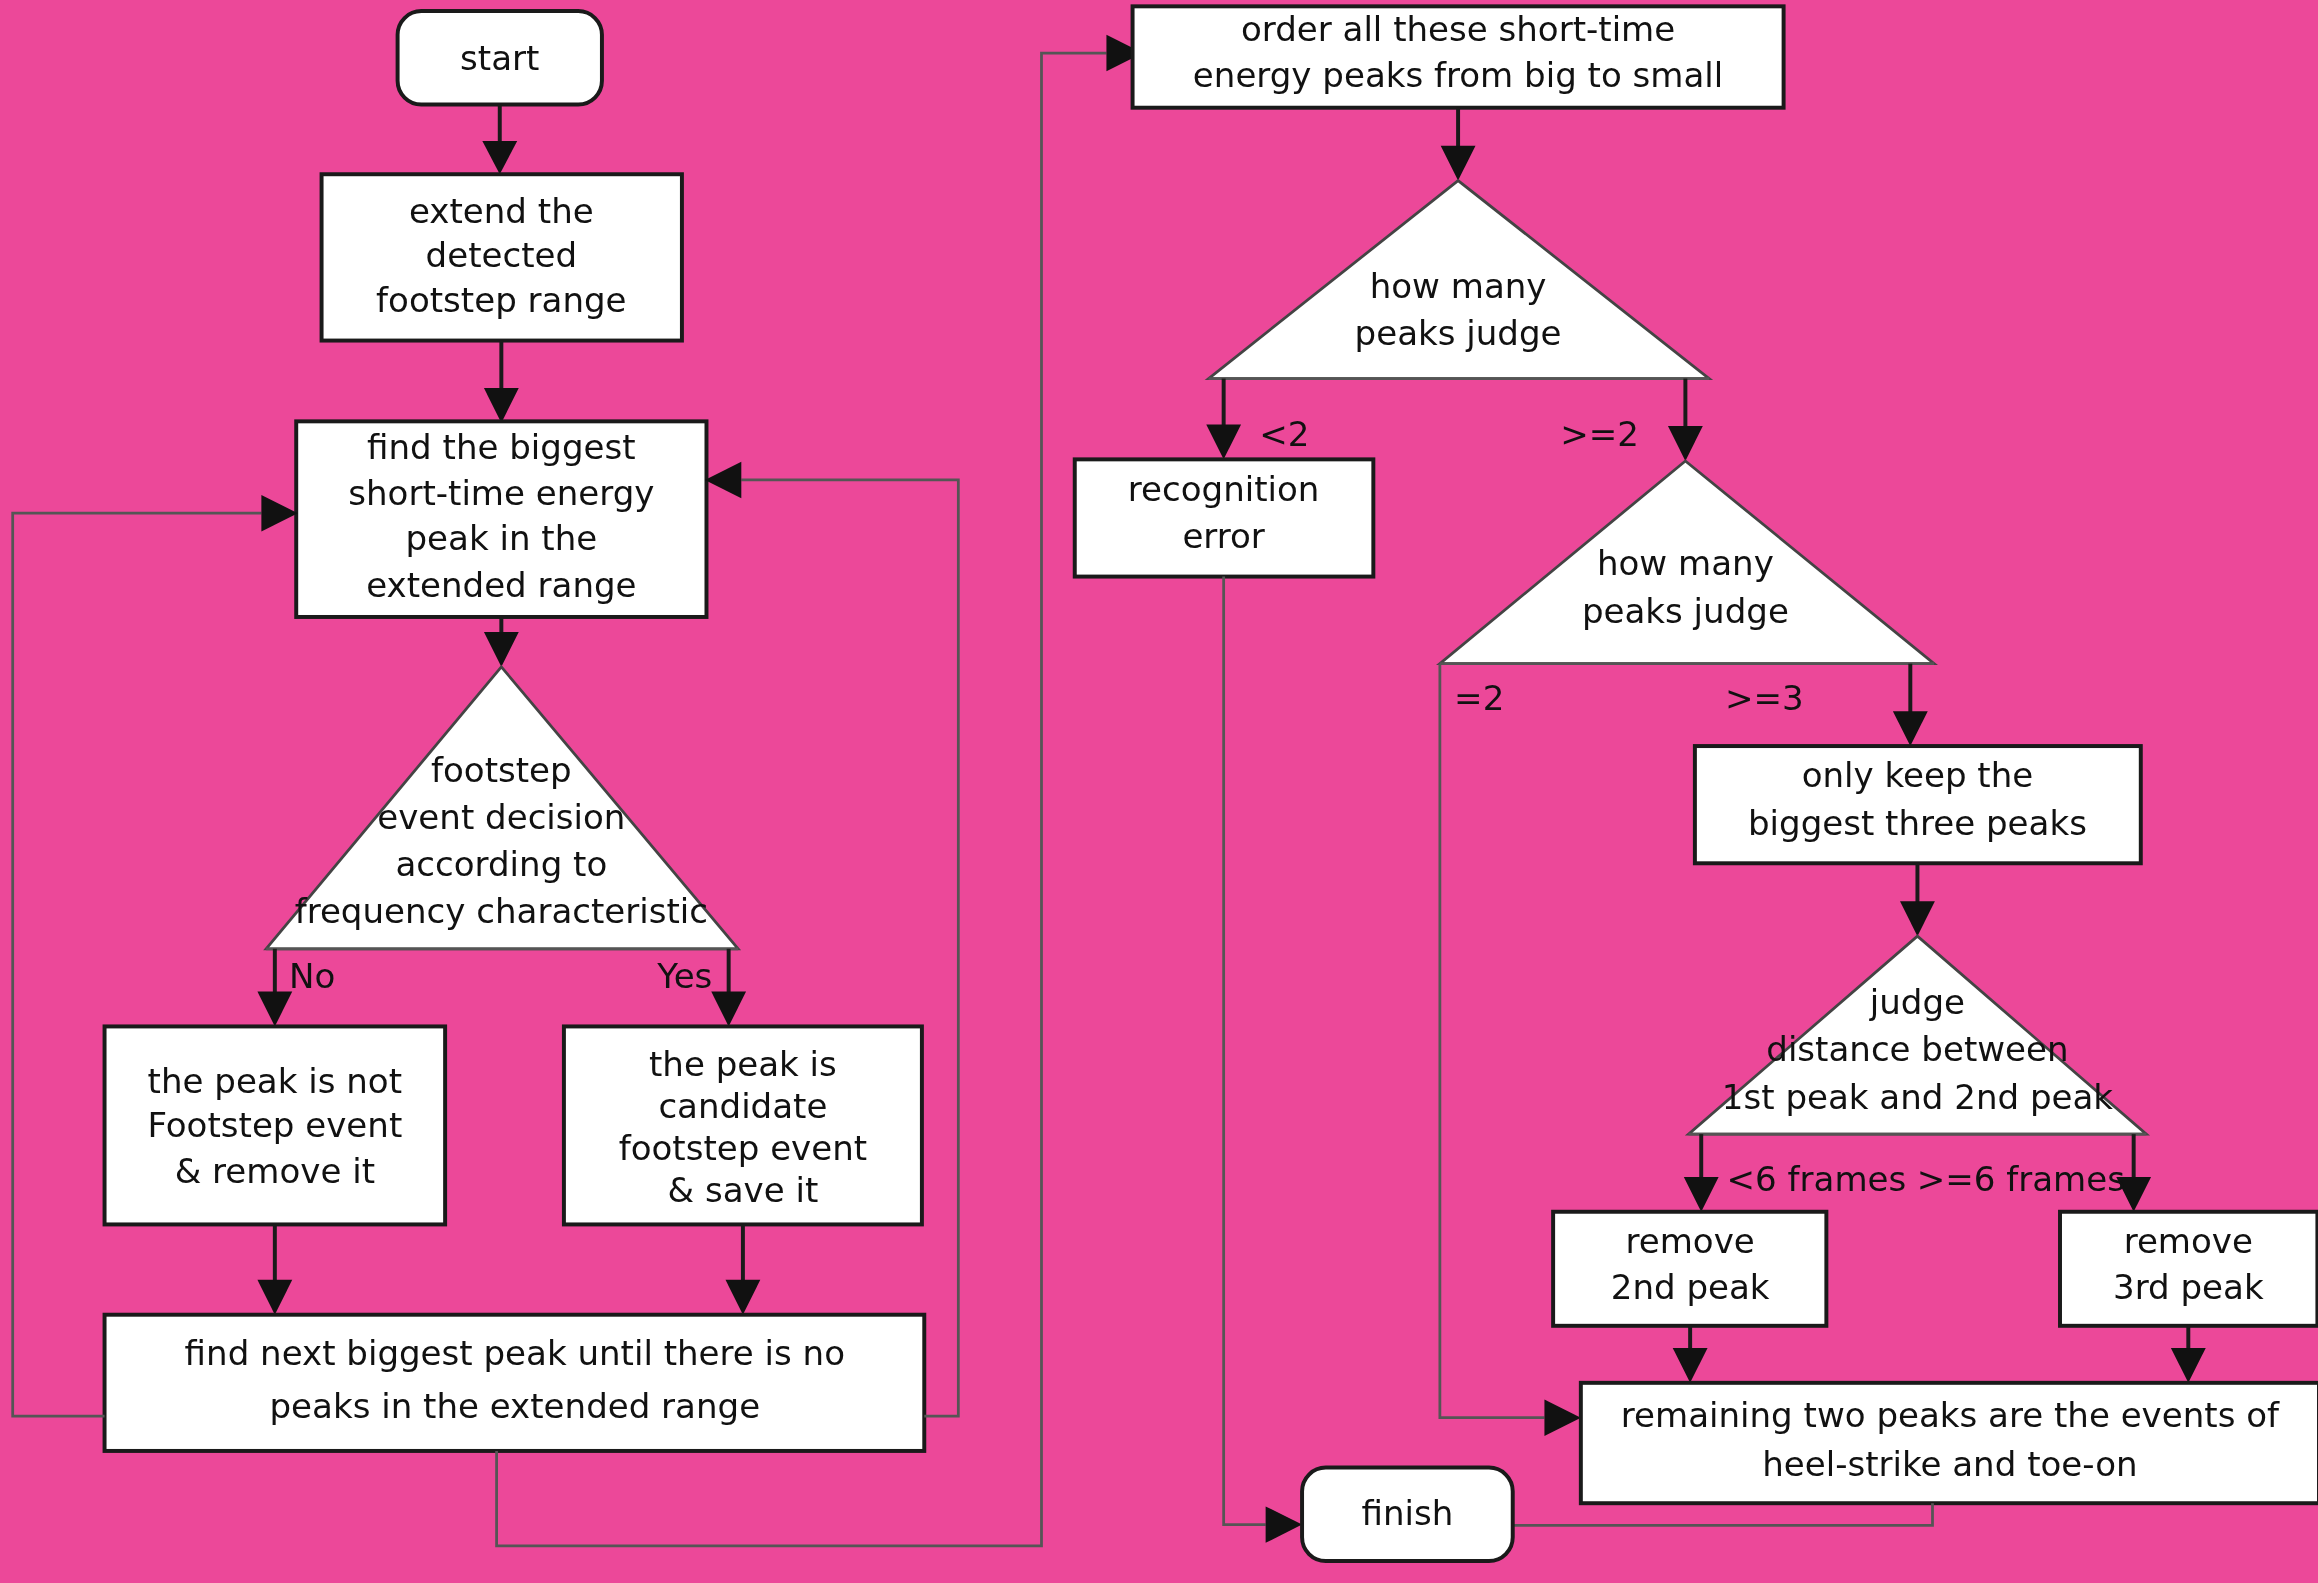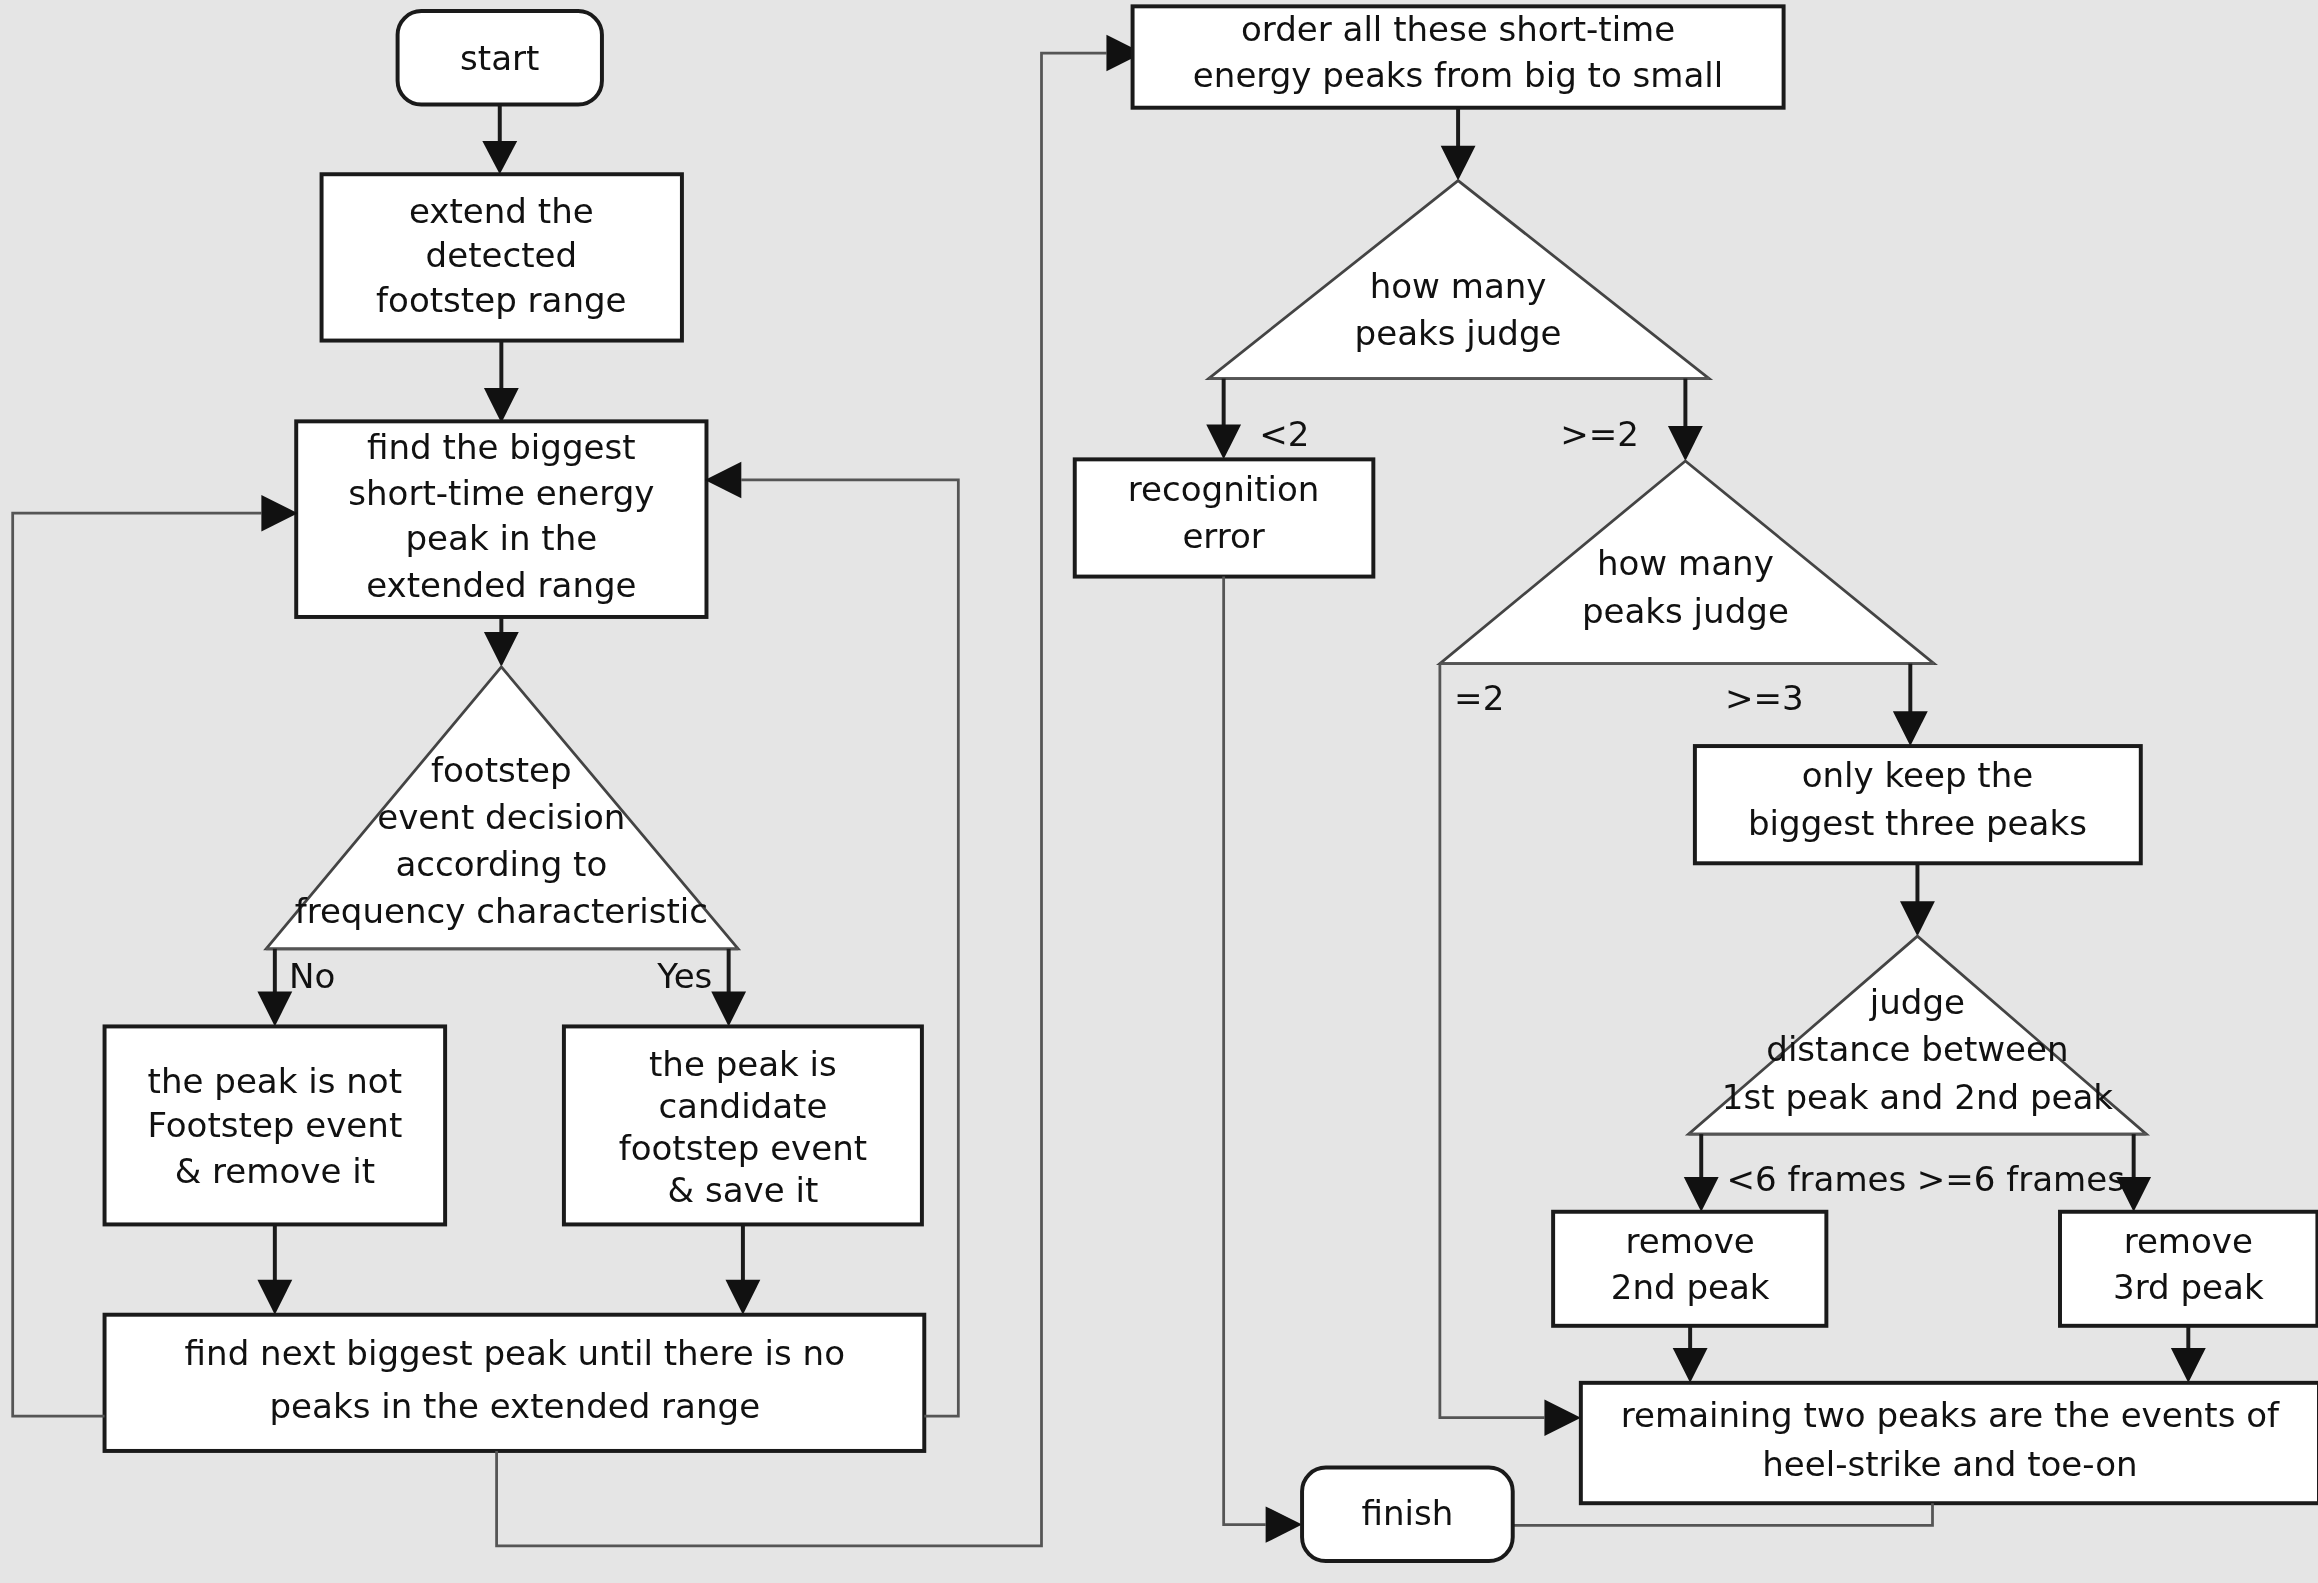--- a/index.html
+++ b/index.html
@@ -1,16 +1,16 @@
 <!DOCTYPE html>
 <html style="font-size:12.7px"><head>
 <meta charset="utf-8">
 <style>
   html,body{margin:0;padding:0;background:#ffffff;}
-  #root{position:relative;width:2319px;height:1584px;background:#e5e5e5;
+  #root{position:relative;width:2319px;height:1584px;background:#ec4899;
         font-family:"DejaVu Sans", sans-serif;}
   svg{position:absolute;left:0;top:0;width:2319px;height:1584px;}
   .node-text{font-family:"DejaVu Sans", sans-serif;font-size:43px;fill:#111111;
              text-anchor:middle;dominant-baseline:middle;}
   .edge-label{font-family:"DejaVu Sans", sans-serif;font-size:43px;fill:#111111;
               text-anchor:start;dominant-baseline:middle;}
   .box{fill:#ffffff;stroke:#1a1a1a;stroke-width:5;}
   .term{fill:#ffffff;stroke:#1a1a1a;stroke-width:5;}
   .tri{fill:#ffffff;stroke:#444444;stroke-width:3.5;}
   .ln{stroke:#1a1a1a;stroke-width:5;fill:none;}

